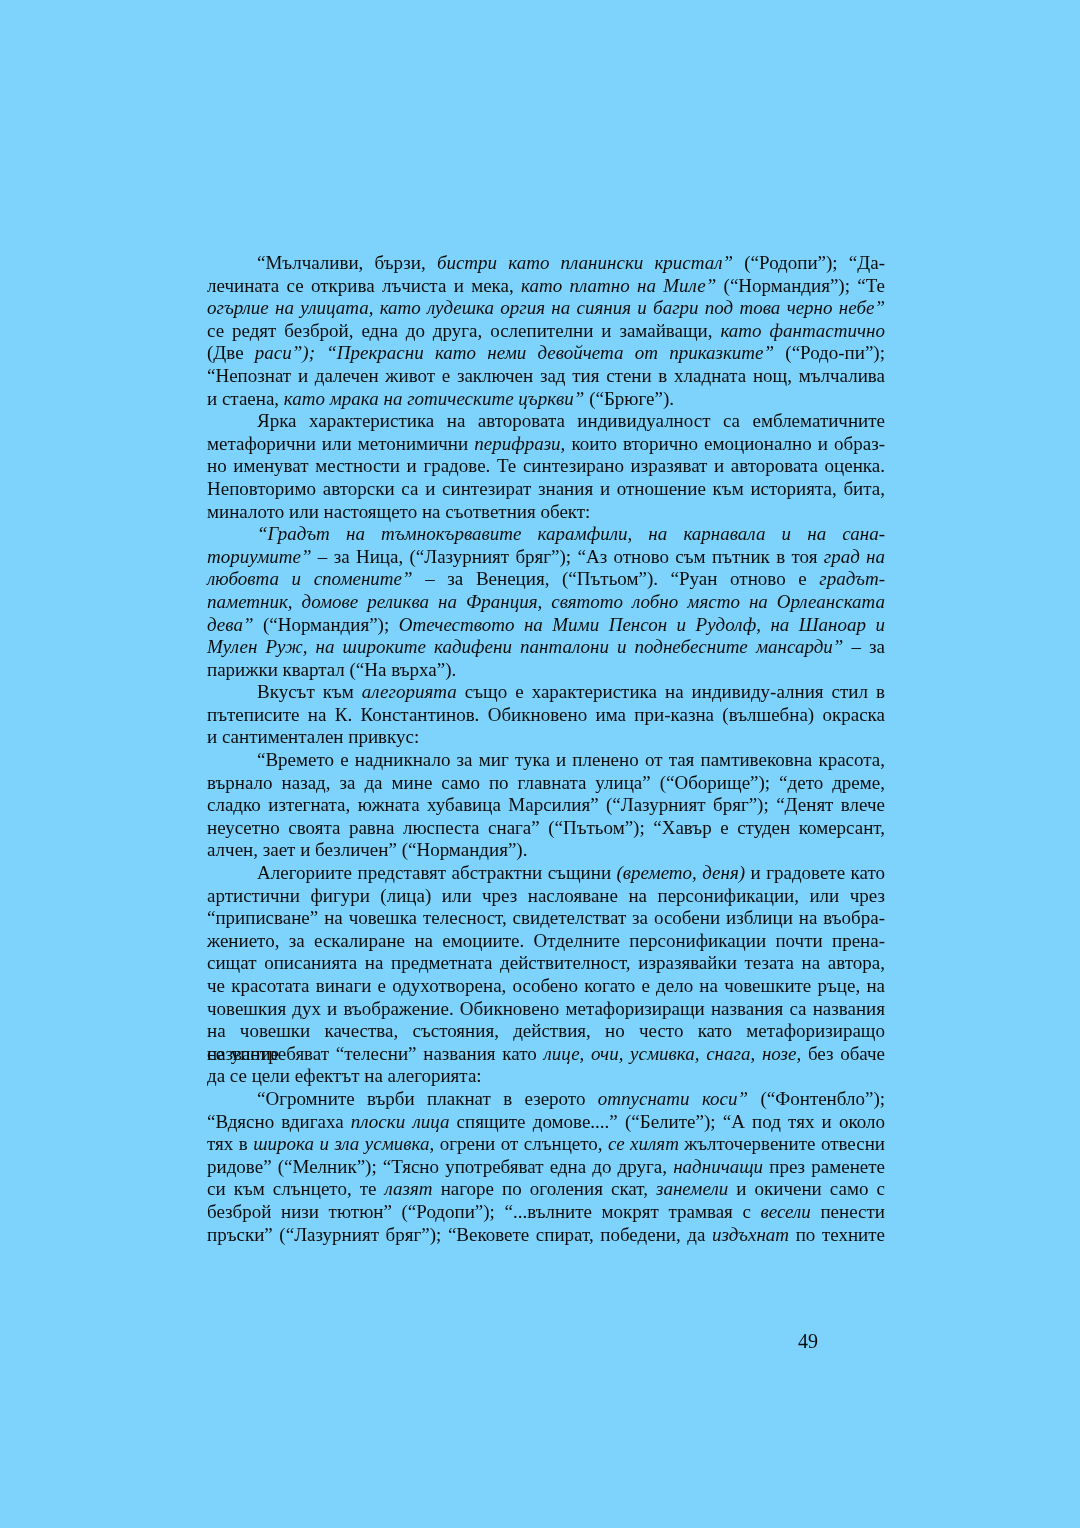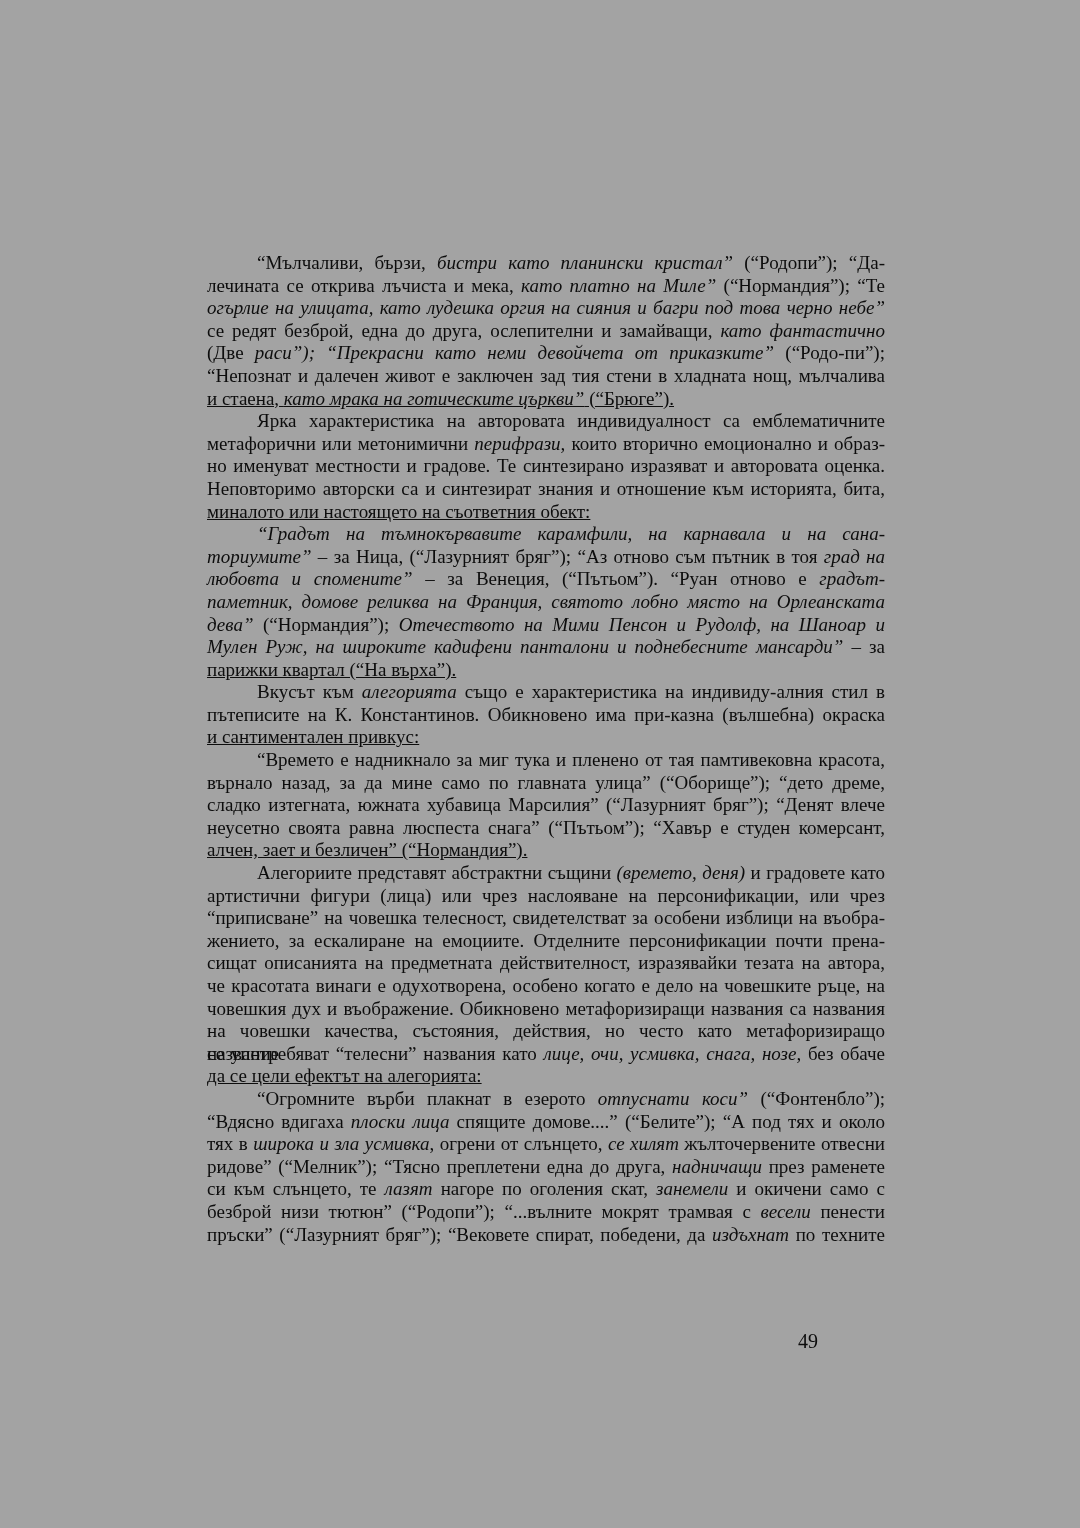--- a/index.html
+++ b/index.html
@@ -4,41 +4,40 @@
 <style>
   html, body {
     margin: 0;
     padding: 0;
     background: #ffffff;
   }
   .page {
     position: relative;
     width: 1080px;
     height: 1528px;
-    background: #a3a3a3;
+    background: #7dd3fc;
     color: #0d0d0d;
     font-family: "Liberation Serif", serif;
     overflow: hidden;
   }
   .text-block {
     position: absolute;
     left: 207px;
     top: 252px;
     width: 678px;
     font-size: 19px;
   }
   .line {
     height: 22.6px;
     line-height: 22.6px;
     text-align: justify;
     text-align-last: justify;
   }
   .line.pe {
     text-align-last: left;
-    text-decoration: underline;
   }
   .line.ind {
     text-indent: 50px;
   }
   .it {
     font-style: italic;
   }
   .page-number {
     position: absolute;
     left: 778px;
@@ -87,19 +86,19 @@
       <div class="line"><span>жението, за ескалиране на емоциите. Отделните персонификации почти прена-</span></div>
       <div class="line"><span>сищат описанията на предметната действителност, изразявайки тезата на автора,</span></div>
       <div class="line"><span>че красотата винаги е одухотворена, особено когато е дело на човешките ръце, на</span></div>
       <div class="line"><span>човешкия дух и въображение. Обикновено метафоризиращи названия са названия</span></div>
       <div class="line"><span>на човешки качества, състояния, действия, но често като метафоризиращо название</span></div>
       <div class="line"><span>се употребяват “телесни” названия като </span><span class="it">лице, очи, усмивка, снага, нозе,</span><span> без обаче</span></div>
       <div class="line pe"><span>да се цели ефектът на алегорията:</span></div>
       <div class="line ind"><span>“Огромните върби плакнат в езерото </span><span class="it">отпуснати коси”</span><span> (“Фонтенбло”);</span></div>
       <div class="line"><span>“Вдясно вдигаха </span><span class="it">плоски лица</span><span> спящите домове....” (“Белите”); “А под тях и около</span></div>
       <div class="line"><span>тях в </span><span class="it">широка и зла усмивка</span><span>, огрени от слънцето, </span><span class="it">се хилят</span><span> жълточервените отвесни</span></div>
-      <div class="line"><span>ридове” (“Мелник”); “Тясно преплетени една до друга, </span><span class="it">надничащи</span><span> през раменете</span></div>
+      <div class="line"><span>ридове” (“Мелник”); “Тясно употребяват една до друга, </span><span class="it">надничащи</span><span> през раменете</span></div>
       <div class="line"><span>си към слънцето, те </span><span class="it">лазят</span><span> нагоре по оголения скат, </span><span class="it">занемели</span><span> и окичени само с</span></div>
       <div class="line"><span>безброй низи тютюн” (“Родопи”); “...вълните мокрят трамвая с </span><span class="it">весели</span><span> пенести</span></div>
       <div class="line"><span>пръски” (“Лазурният бряг”); “Вековете спират, победени, да </span><span class="it">издъхнат</span><span> по техните</span></div>
     </div>
   <div class="page-number">49</div>
 </div>
 
 </body></html>

